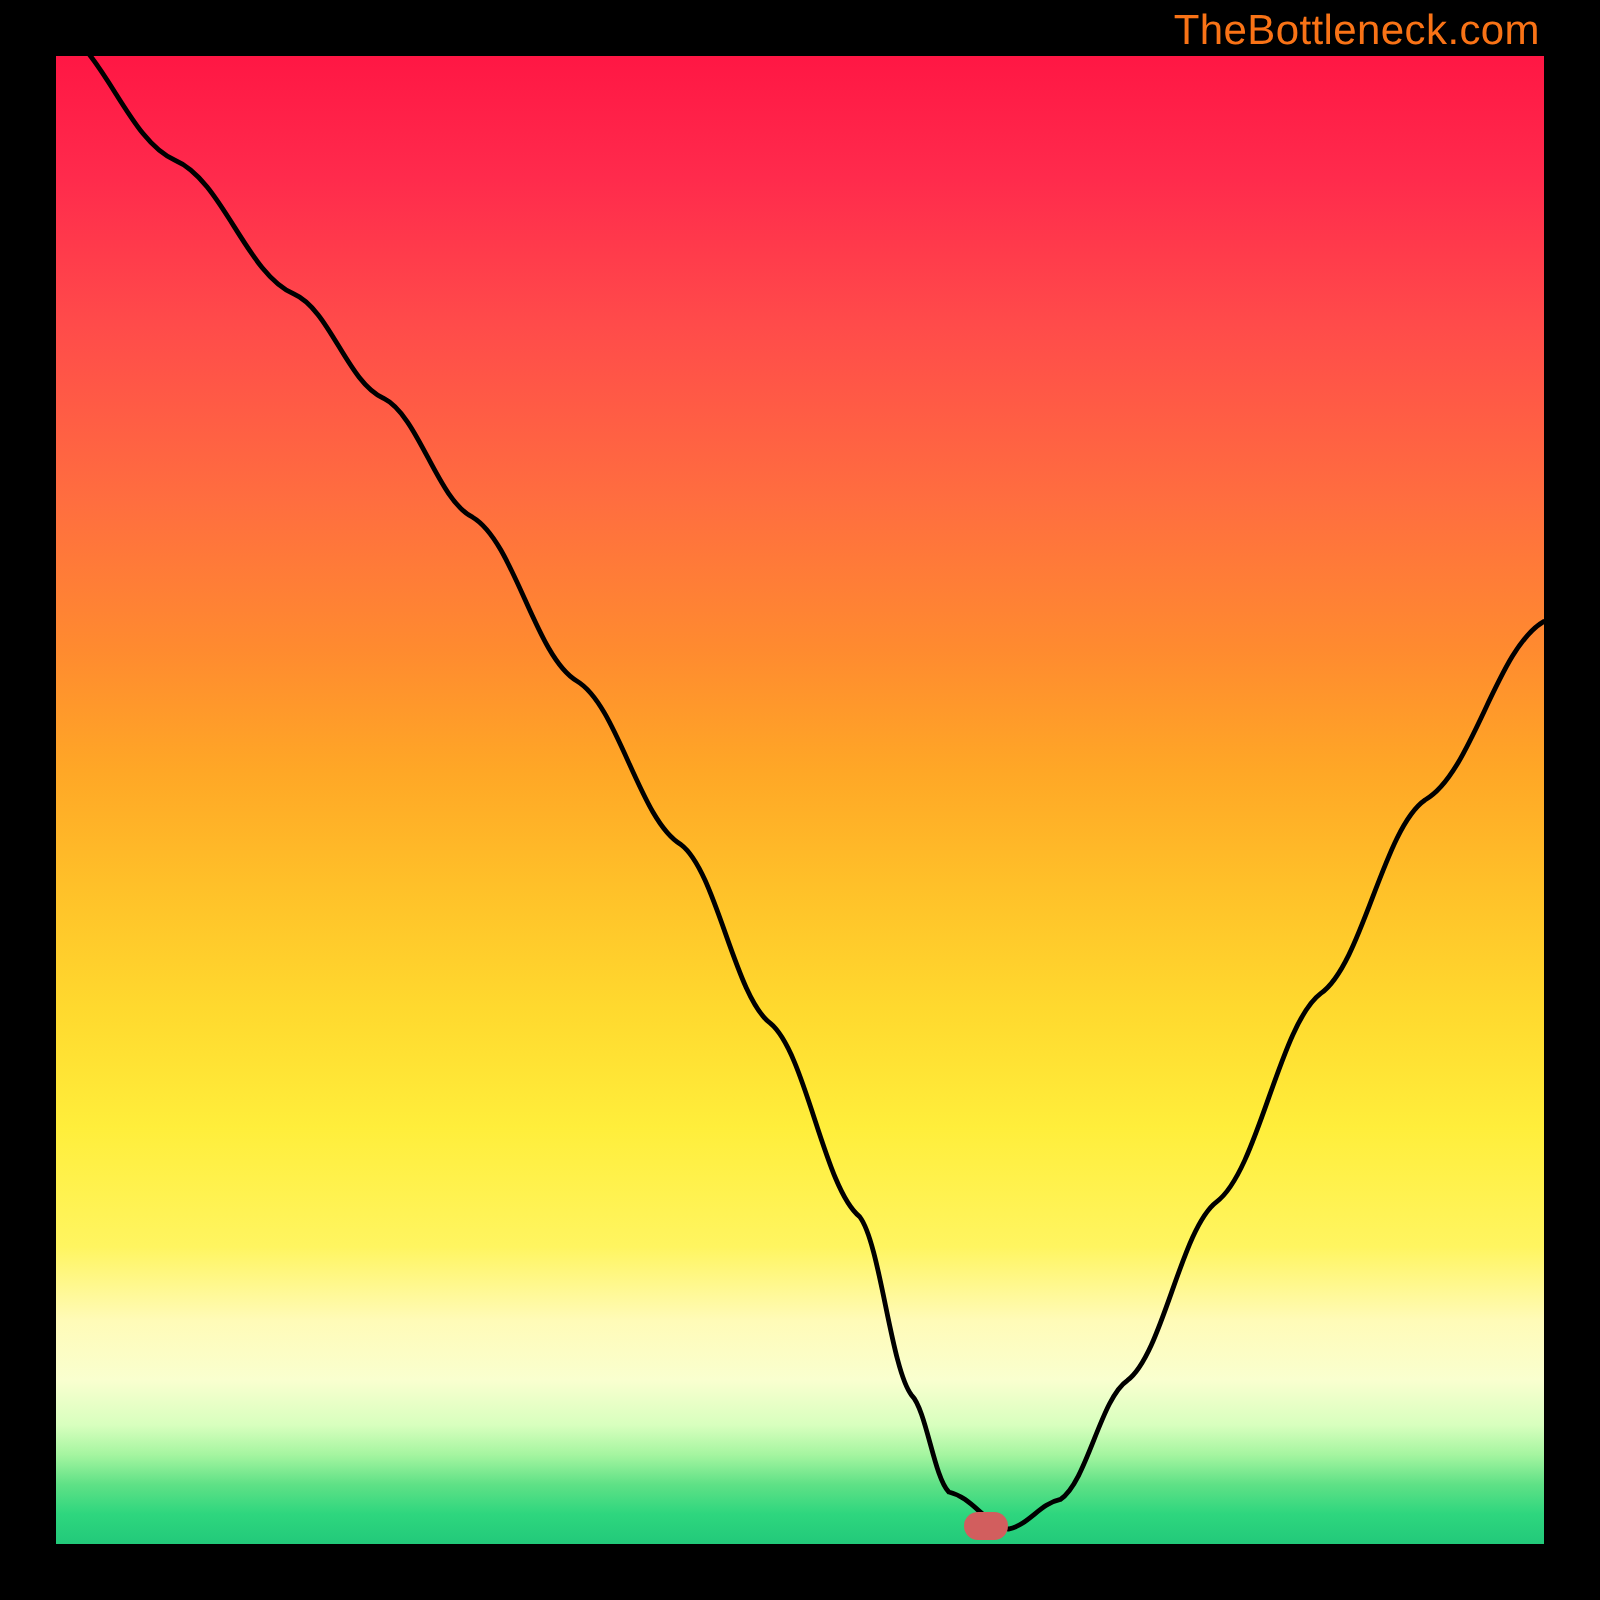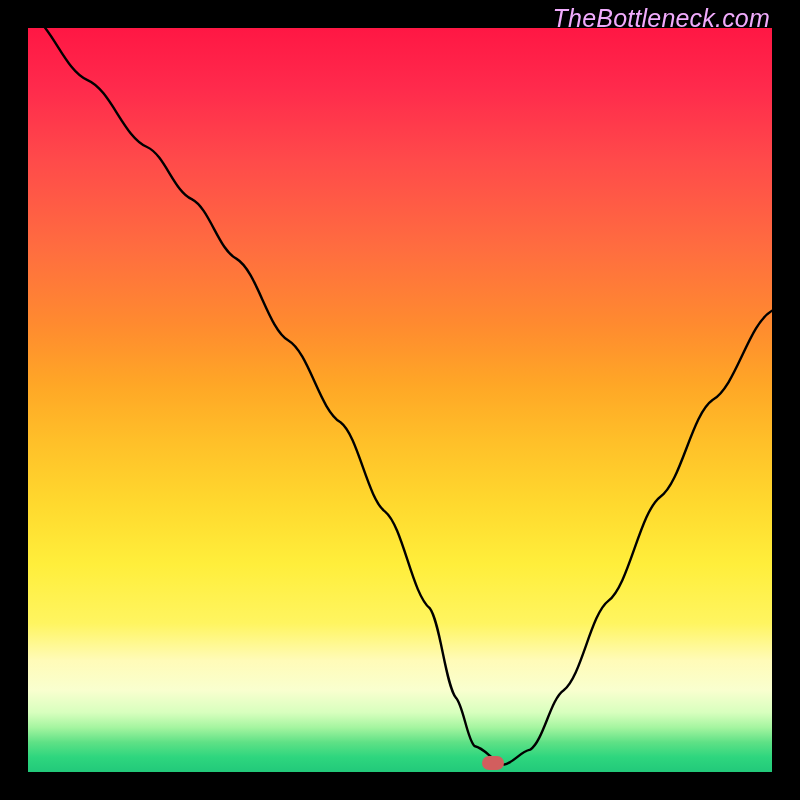--- a/index.html
+++ b/index.html
@@ -43,25 +43,24 @@
       #5fe186 96%,
       #2ed67e 98%,
       #22c97a 100%
     );
     box-sizing: border-box;
   }
   .watermark {
     position: absolute;
     top: 4px;
     right: 30px;
-    color: #f0abfc;
-    font-size: 25px;
+    color: #f97316;
+    font-size: 21px;
     font-weight: 500;
     letter-spacing: 0.2px;
-    font-style: italic;
   }
   svg.curve {
     position: absolute;
     left: 0;
     top: 0;
     width: 744px;
     height: 744px;
   }
   .marker {
     position: absolute;

